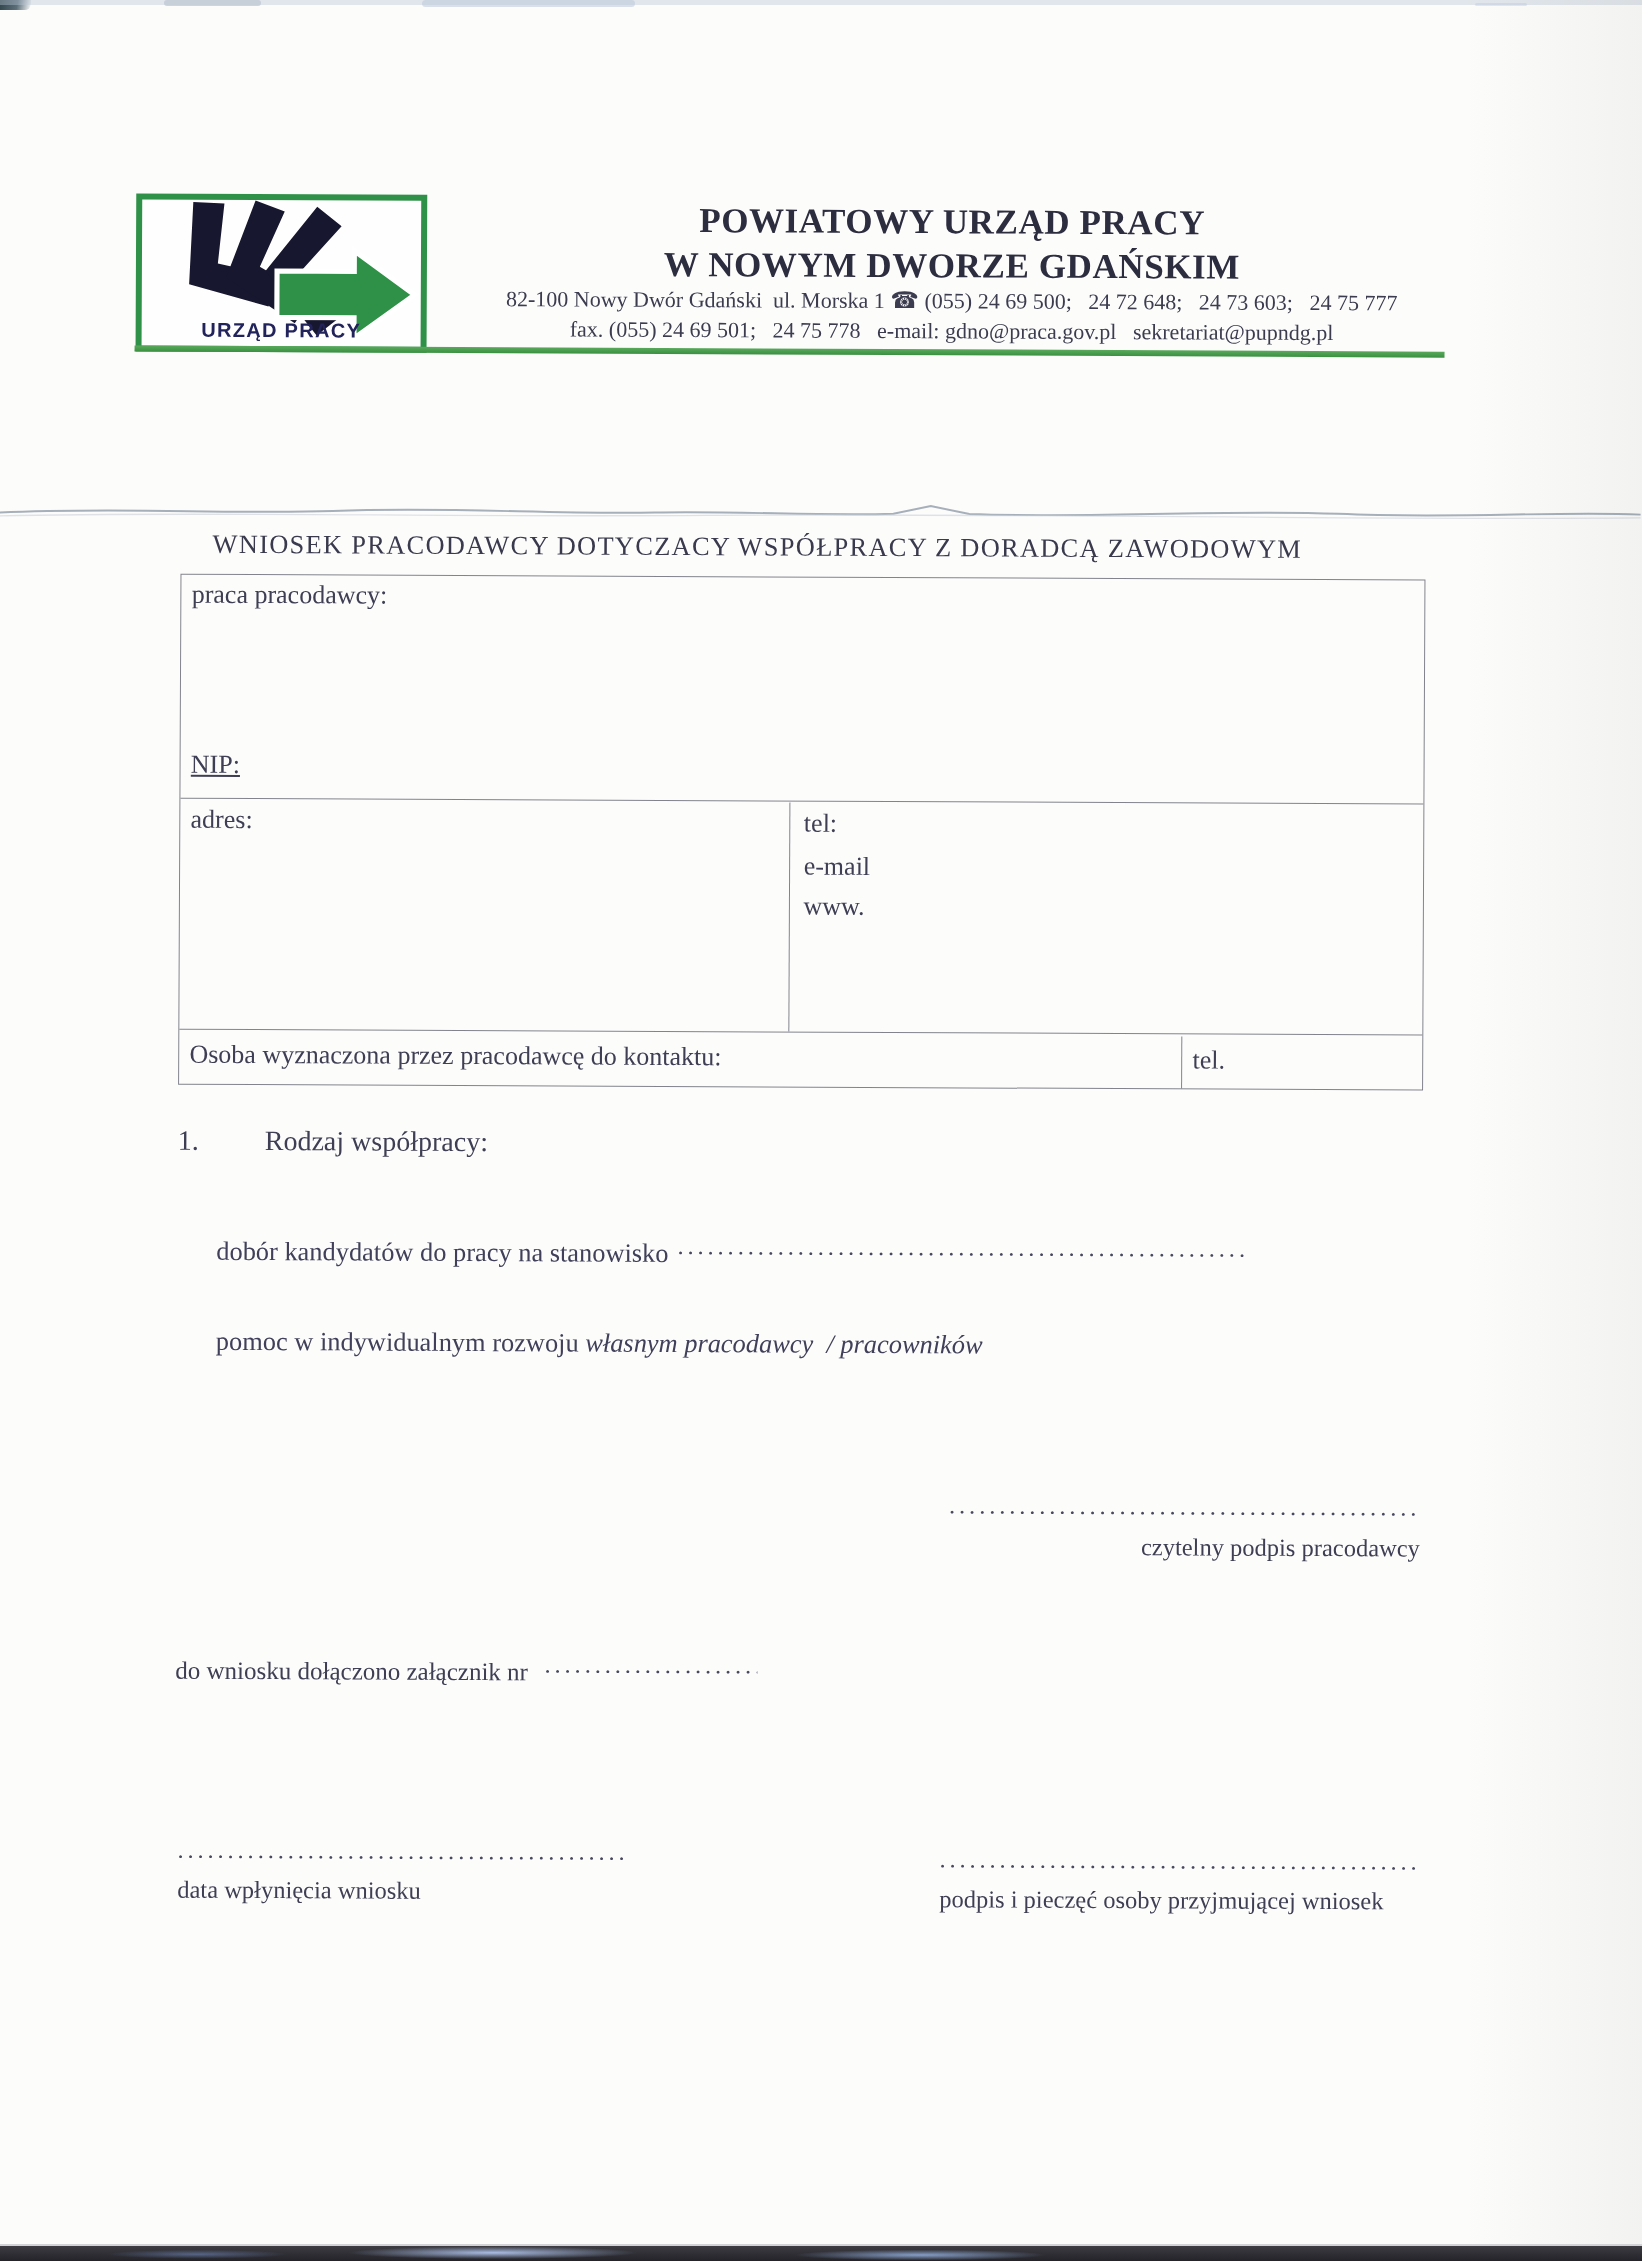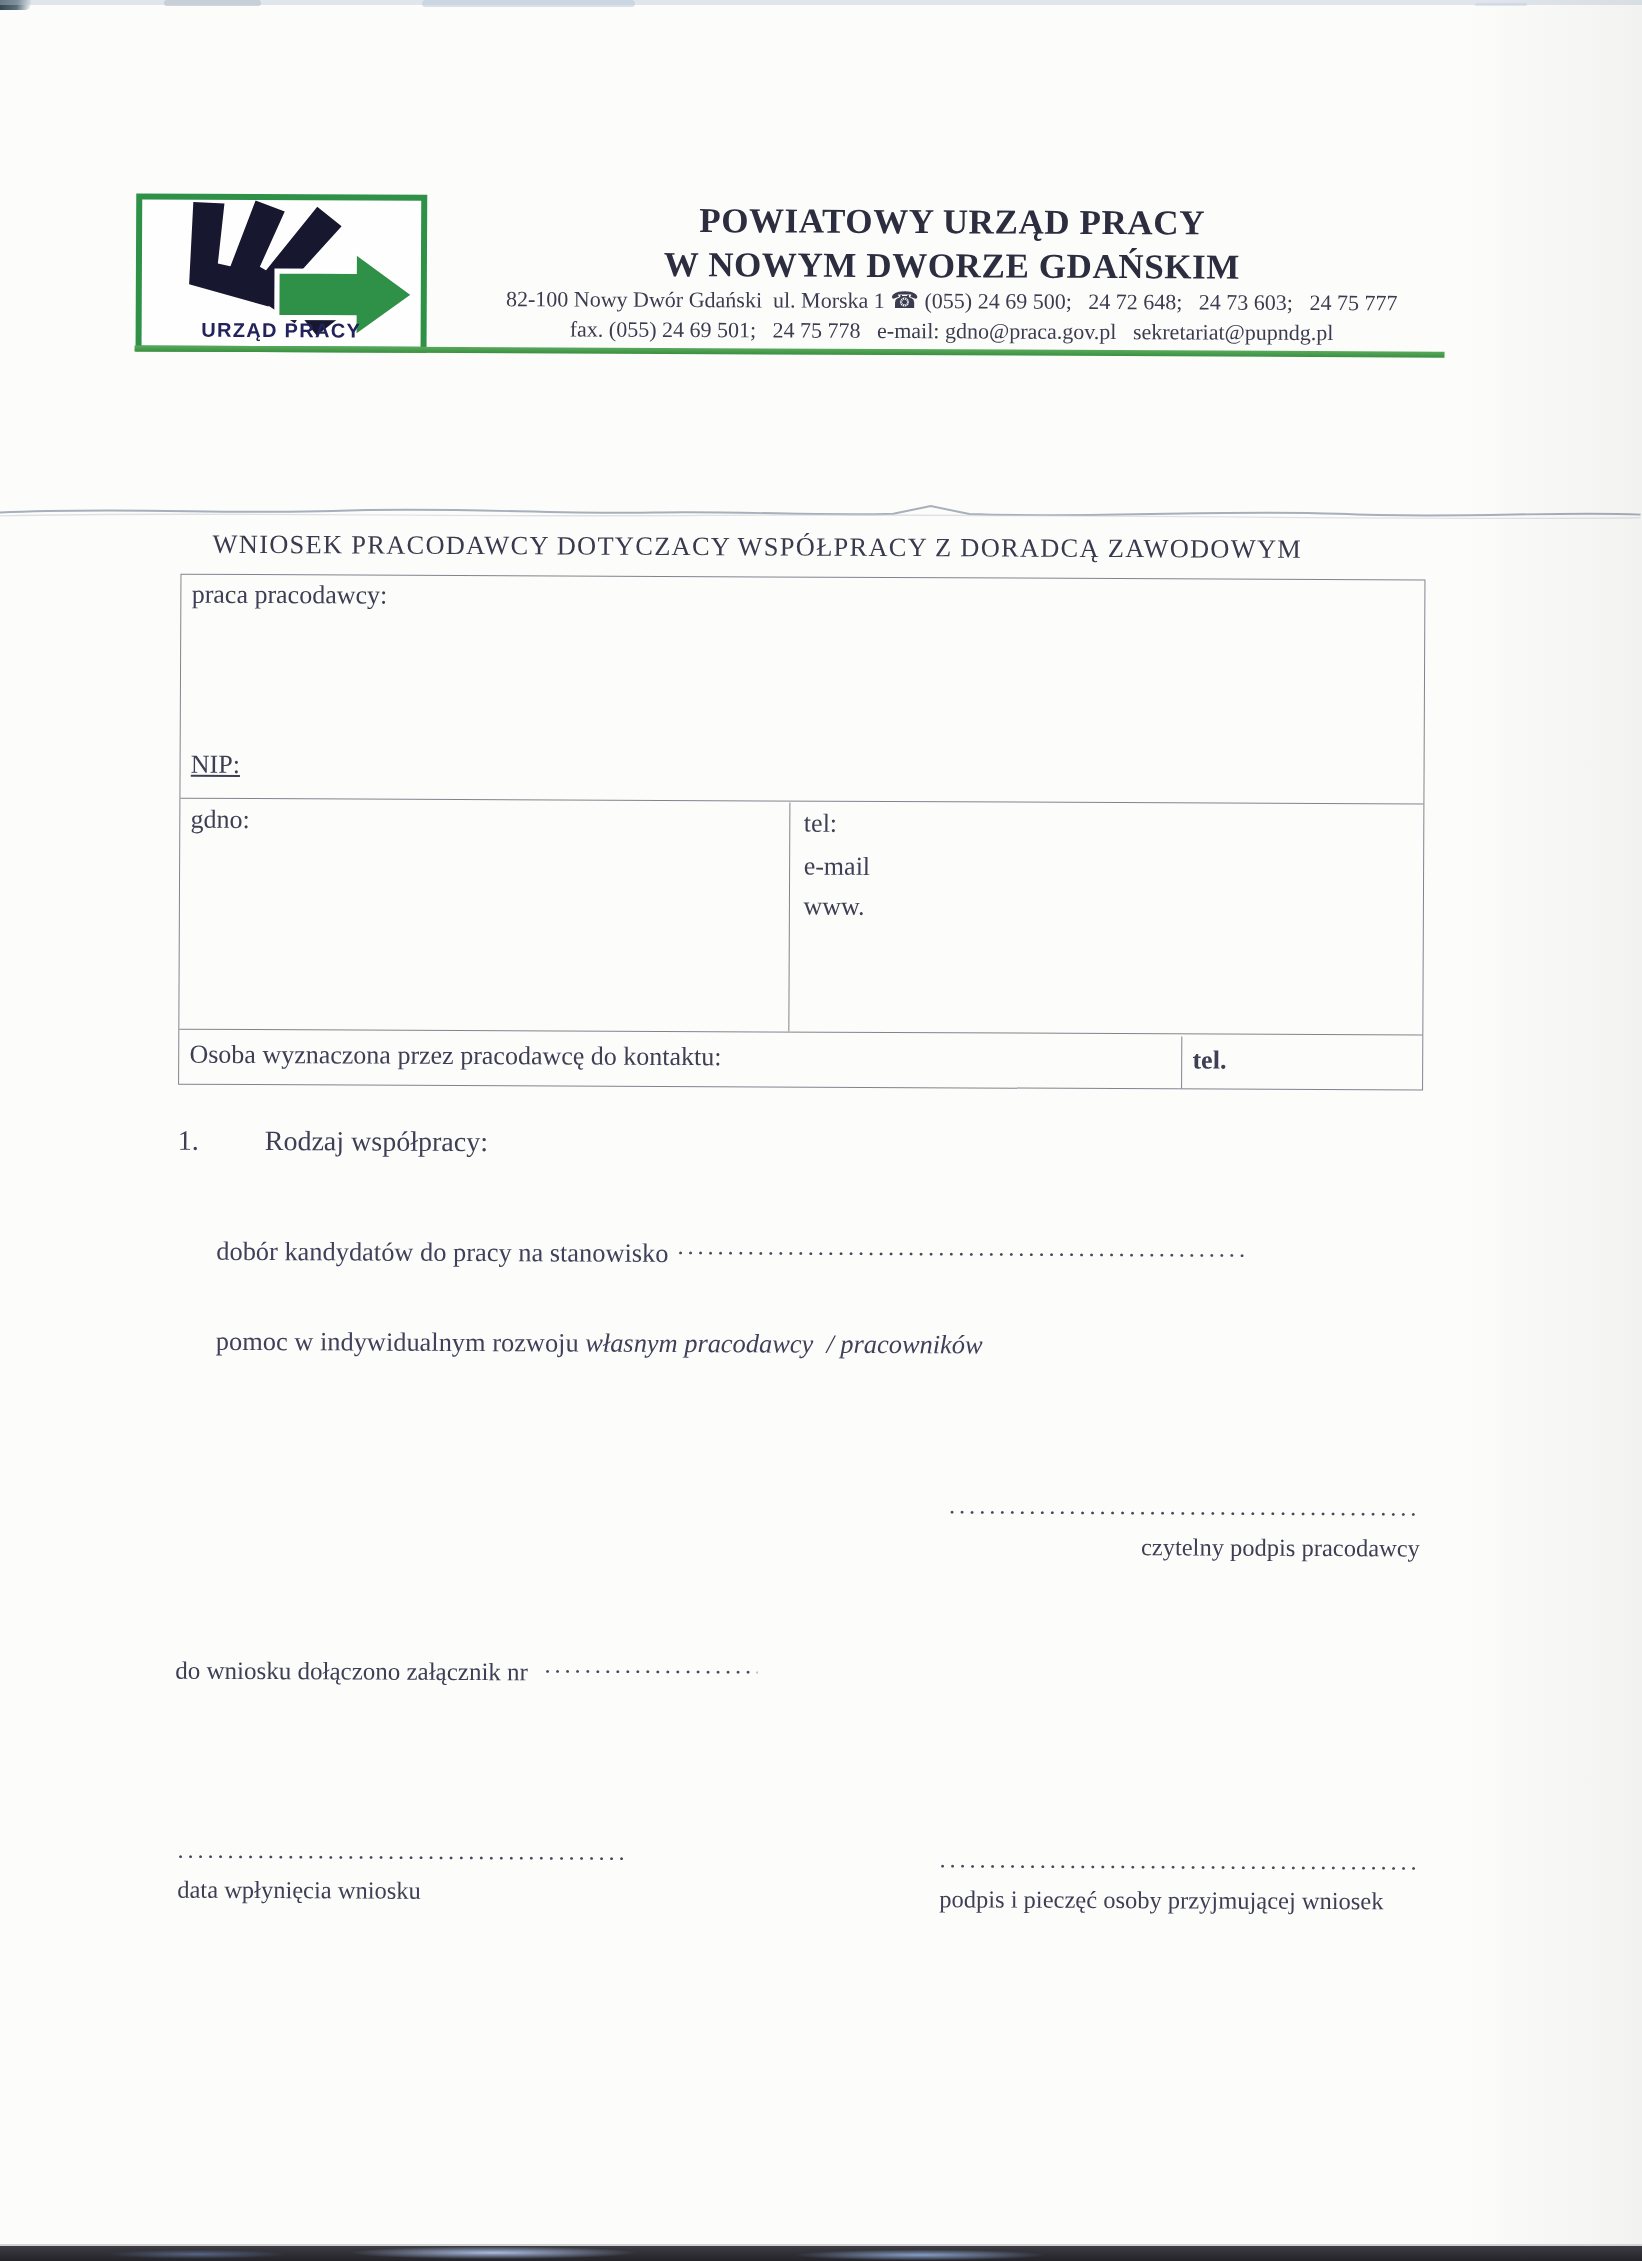--- a/index.html
+++ b/index.html
@@ -69,21 +69,21 @@
     border-right:1.9px solid #83838e;}
   .lbl-adres{position:absolute;left:10.3px;top:5.2px;}
   .cell-telblock{position:absolute;left:612px;top:0;right:0;height:100%;}
   .lbl-tel{position:absolute;left:11.6px;top:6px;}
   .lbl-email{position:absolute;left:11.6px;top:49px;}
   .lbl-www{position:absolute;left:11.6px;top:89px;}
   .tbl .row3{position:absolute;left:0;top:457px;width:100%;height:52px;}
   .lbl-contact{position:absolute;left:10.3px;top:7.7px;}
   .cell-conttel{position:absolute;left:1002px;top:0;right:0;height:100%;box-sizing:border-box;
     border-left:1.9px solid #83838e;}
-  .lbl-conttel{position:absolute;left:10.3px;top:9px;font-weight:bold;}
+  .lbl-conttel{position:absolute;left:10.3px;top:9px;}
 
   .sec1{position:absolute;left:183px;top:1124px;font-size:28px;color:#3e3e54;}
   .sec1 .sec-title{margin-left:66px;}
   .opt1{position:absolute;left:222px;top:1229px;font-size:26.4px;color:#40405a;white-space:pre;}
   .opt2{position:absolute;left:222px;top:1325px;font-size:26.4px;color:#40405a;white-space:pre;}
   .opt2 .it{font-style:italic;}
 
   .dots{display:inline-block;overflow:hidden;white-space:nowrap;vertical-align:baseline;
     font-size:24.5px;letter-spacing:3.9px;color:#474760;height:30px;}
   .dots-opt1{width:567px;margin-left:9px;}
@@ -146,21 +146,21 @@
 
     <div class="form-title">WNIOSEK PRACODAWCY DOTYCZACY WSPÓŁPRACY Z DORADCĄ ZAWODOWYM</div>
 
     <div class="tbl">
       <div class="row1">
         <div class="lbl lbl-nazwa">praca pracodawcy:</div>
         <div class="lbl lbl-nip">NIP:</div>
       </div>
       <div class="row2">
         <div class="cell-adres">
-          <div class="lbl lbl-adres">gdno:</div>
+          <div class="lbl lbl-adres">adres:</div>
         </div>
         <div class="cell-telblock">
           <div class="lbl lbl-tel">tel:</div>
           <div class="lbl lbl-email">e-mail</div>
           <div class="lbl lbl-www">www.</div>
         </div>
       </div>
       <div class="row3">
         <div class="lbl lbl-contact">Osoba wyznaczona przez pracodawcę do kontaktu:</div>
         <div class="cell-conttel">

